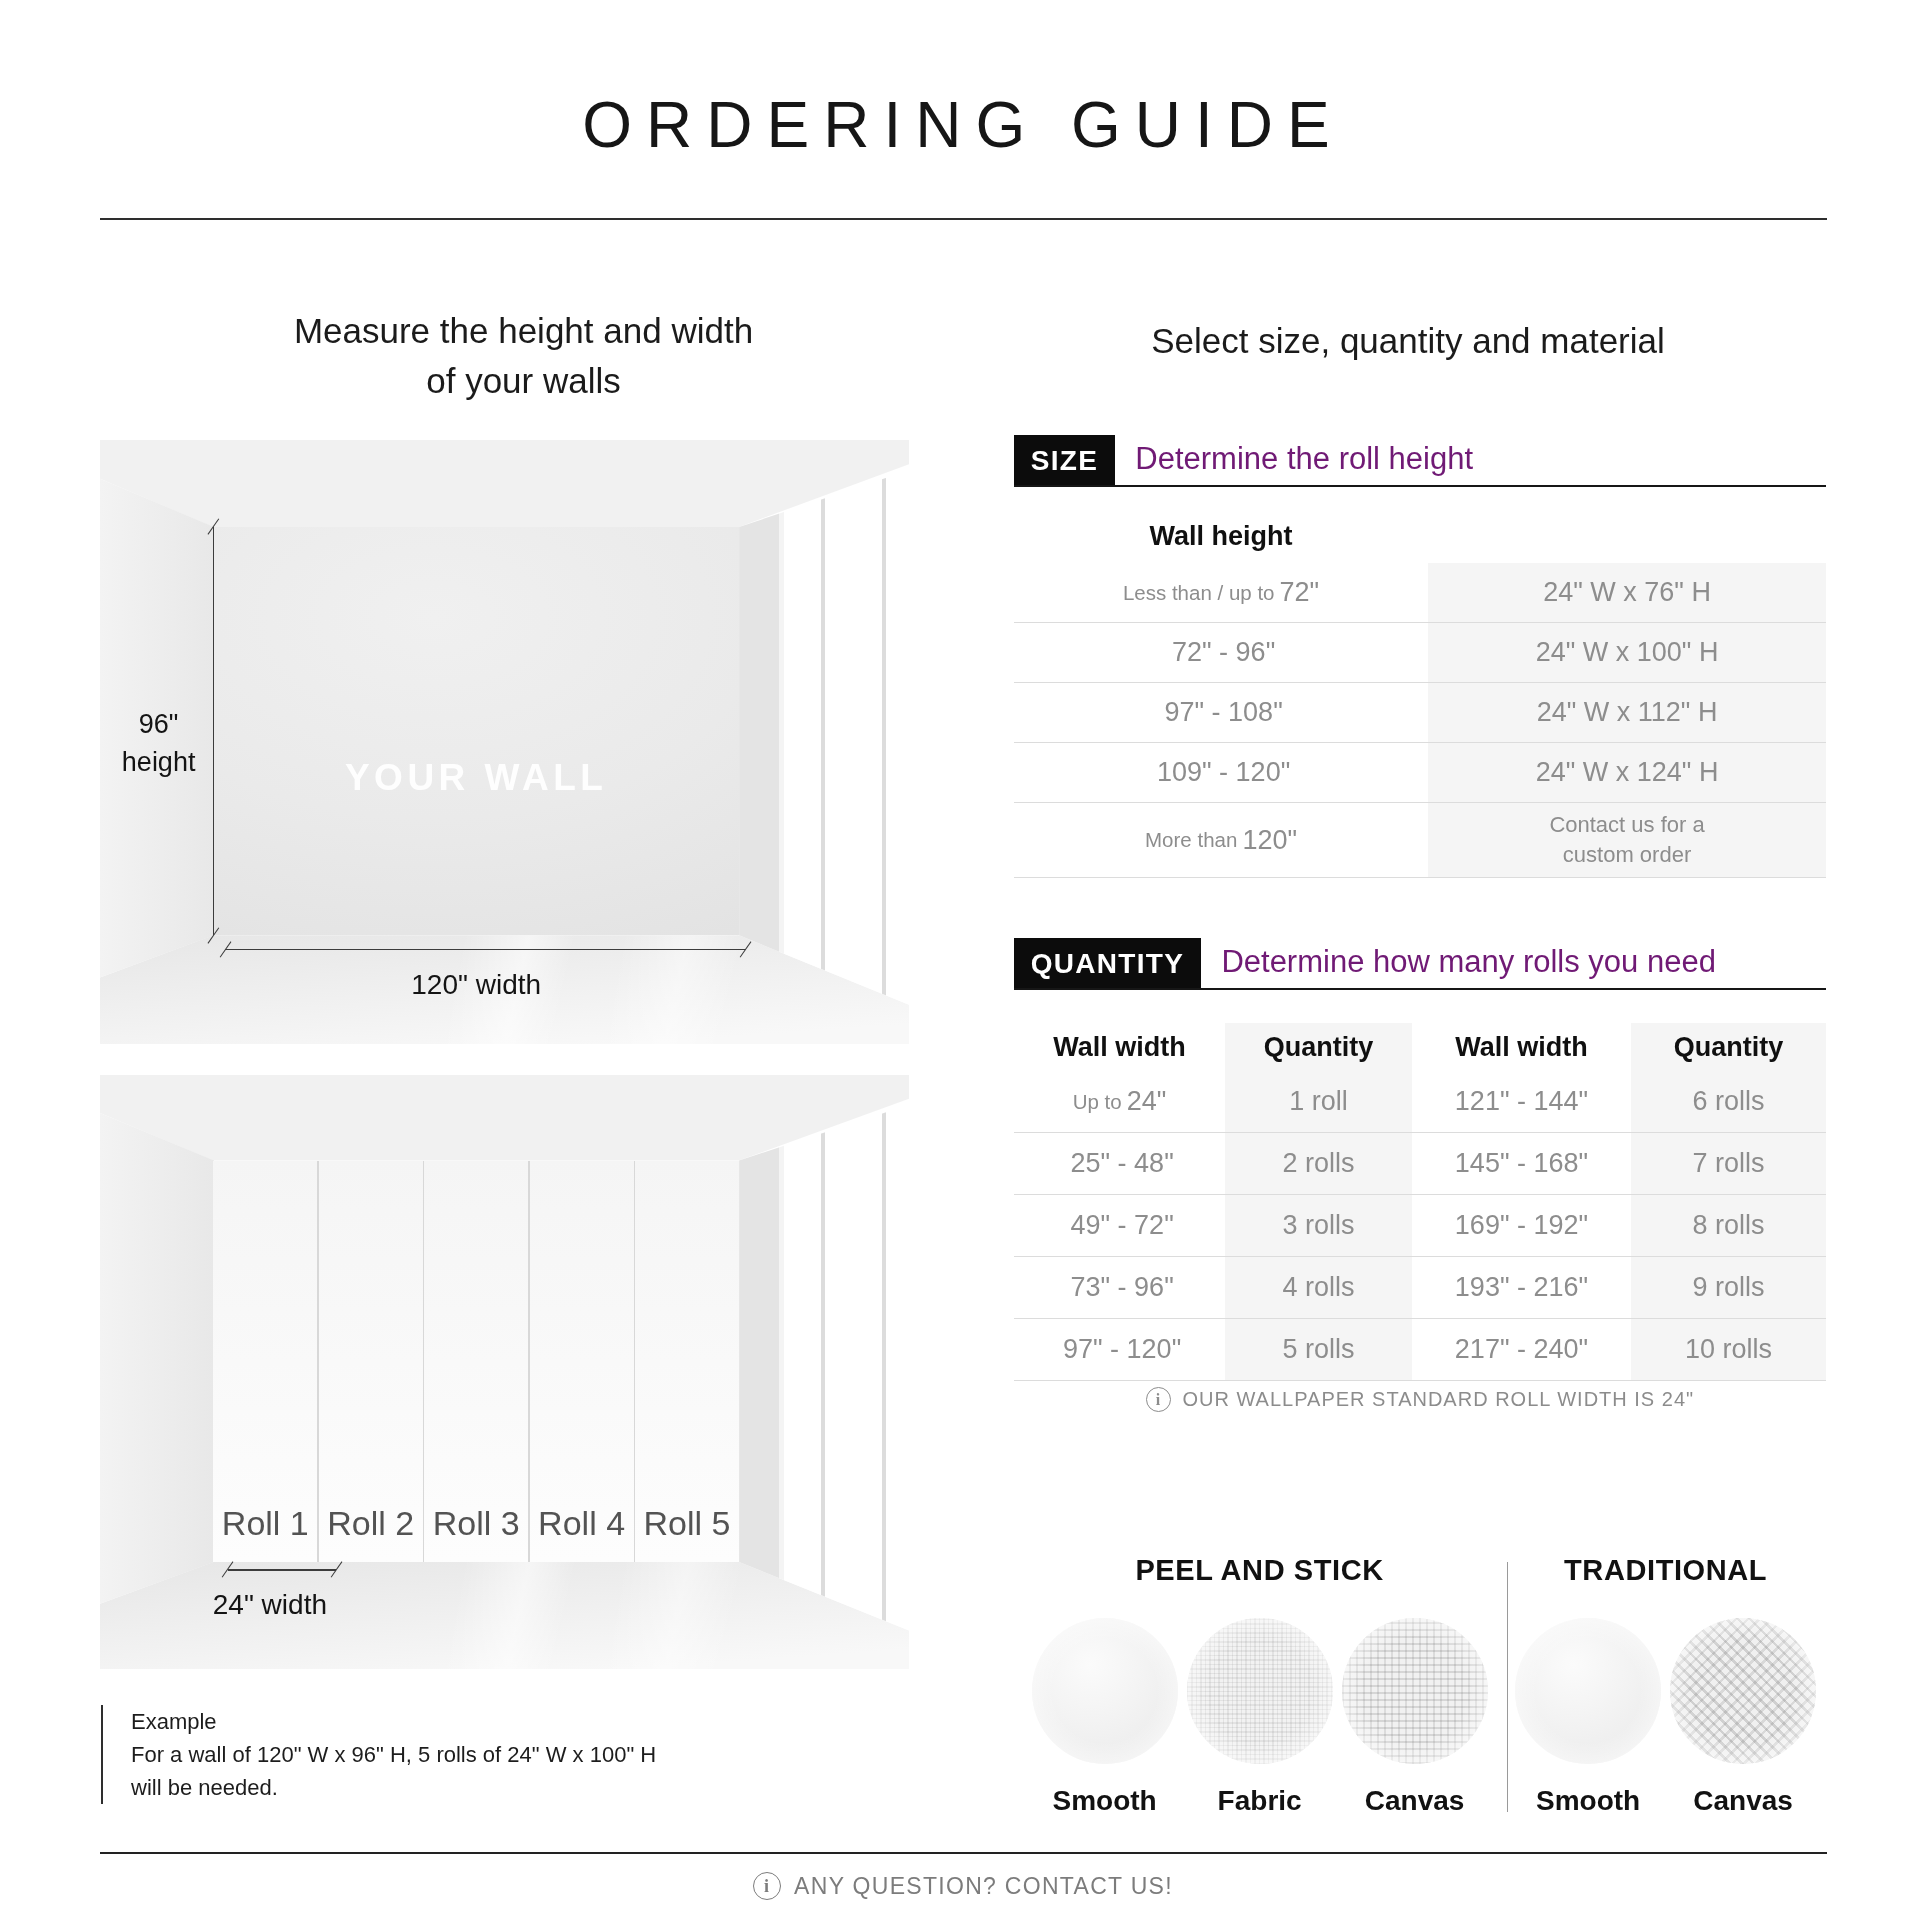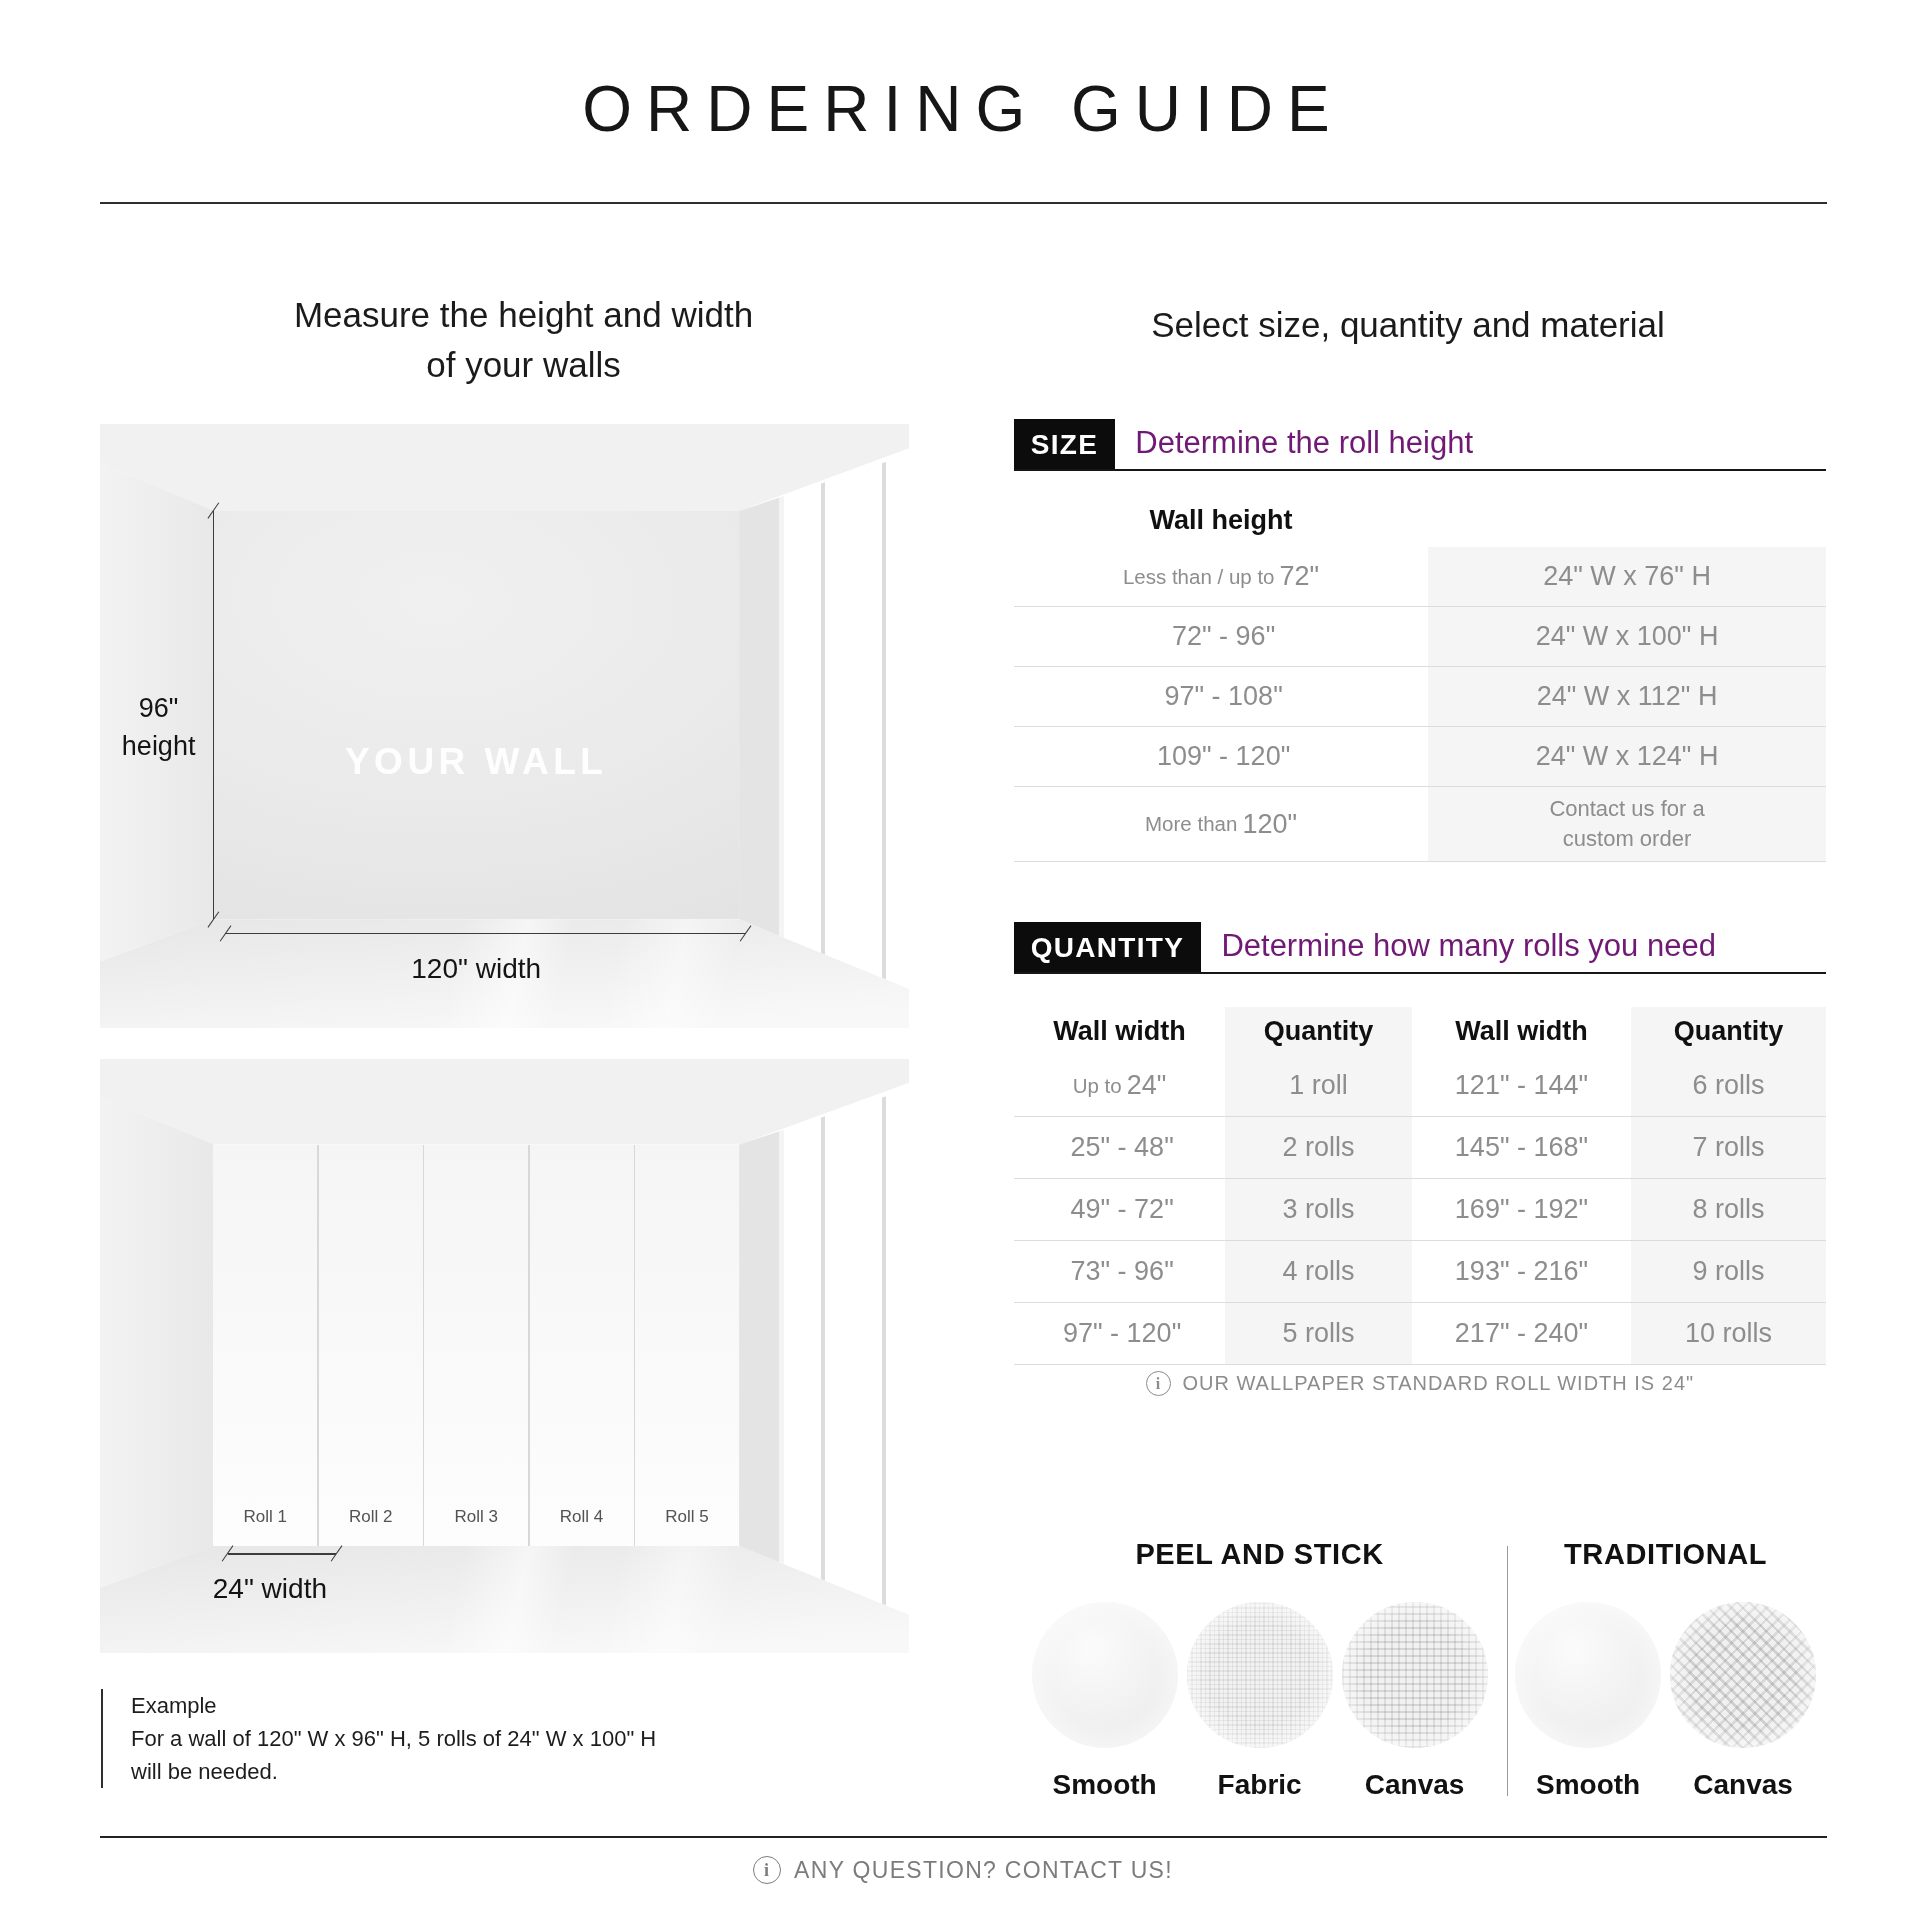--- a/index.html
+++ b/index.html
@@ -1,18 +1,18 @@
 <!DOCTYPE html>
 <html style="font-size:10.3px"><head>
 <meta charset="utf-8">
 <style>
   html,body{margin:0;padding:0;background:#ffffff;}
   #canvas{position:relative;width:1926px;height:1926px;background:#ffffff;
           font-family:"Liberation Sans",sans-serif;color:#151515;overflow:hidden;}
-  .abs{position:absolute;}
+  .abs{position:absolute;margin-top:16px;}
 
   
   .title{top:72px;left:0;width:100%;text-align:center;font-size:64px;
          letter-spacing:14px;font-weight:400;color:#161616;}
   .title-rule{top:202px;left:100px;width:1727px;height:1.9px;background:#2e2e2e;}
 
   
   .col-heading{font-size:35px;line-height:1.42;text-align:center;color:#1b1b1b;}
   .left-heading{top:290px;left:106px;width:835px;}
   .right-heading{top:300px;left:1002px;width:812px;}
@@ -59,21 +59,21 @@
   .lbl-yourwall{left:14%;top:52.5%;width:65%;text-align:center;font-size:37px;font-weight:700;
     letter-spacing:4.5px;color:rgba(255,255,255,.95);}
   .lbl-width{left:14%;top:87.6%;width:65%;text-align:center;font-size:28px;color:#141414;}
   .lbl-width24{left:5.5%;top:86.5%;width:31%;text-align:center;font-size:28px;color:#141414;}
 
   
   .panels{left:14%;top:14.4%;width:65%;height:67.6%;display:flex;background:#d8d8d8;}
   .panel{flex:1;background:linear-gradient(180deg,#f5f5f5,#fdfdfd);margin-right:1.3px;
     display:flex;align-items:flex-end;justify-content:center;}
   .panel:last-child{margin-right:0;}
-  .panel span{font-size:17px;color:#535353;margin-bottom:19px;}
+  .panel span{font-size:34px;color:#535353;margin-bottom:19px;}
 
   
   .example{top:1689px;left:101px;width:847px;border-left:2.6px solid #2e2e2e;padding-left:28px;
     font-size:22px;line-height:1.5;color:#1d1d1d;}
   .pre{white-space:pre-line;}
 
   
   .section-header{left:1014px;width:812px;display:flex;align-items:flex-end;gap:20.5px;
     border-bottom:2.6px solid #161616;}
   .sh-size{top:419px;} .sh-qty{top:922px;} .sh-mat{top:1468px;}

